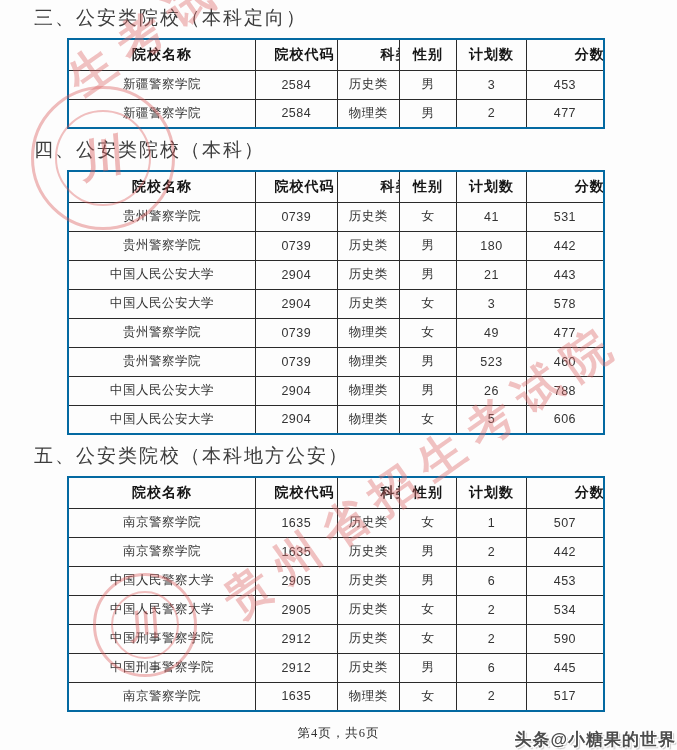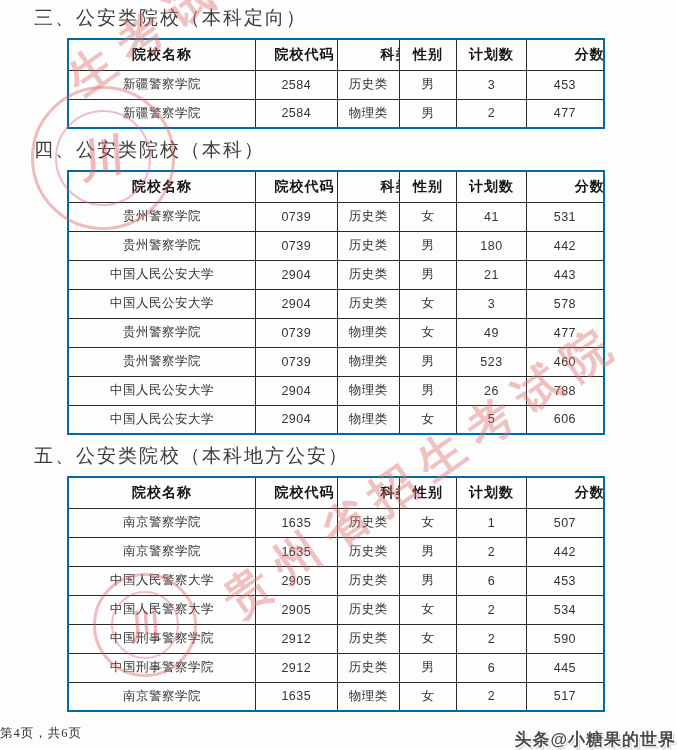--- a/index.html
+++ b/index.html
@@ -61,21 +61,21 @@
   table.score-table th:nth-child(4) { width: 10.7%; }
   table.score-table th:nth-child(5) { width: 13%; }
   table.score-table th:nth-child(6) { width: 14.5%; padding-left: 48px; }
 
   .footer-row {
     position: relative;
     margin-top: 13px;
     height: 24px;
   }
   .page-number {
-    text-align: left;
+    text-align: center;
     font-size: 12.5px;
     color: #2f2f2f;
     letter-spacing: 1px;
     font-family: "Liberation Serif", serif;
   }
   .logo {
     position: absolute;
     right: 1px;
     bottom: -2px;
     font-size: 17px;

